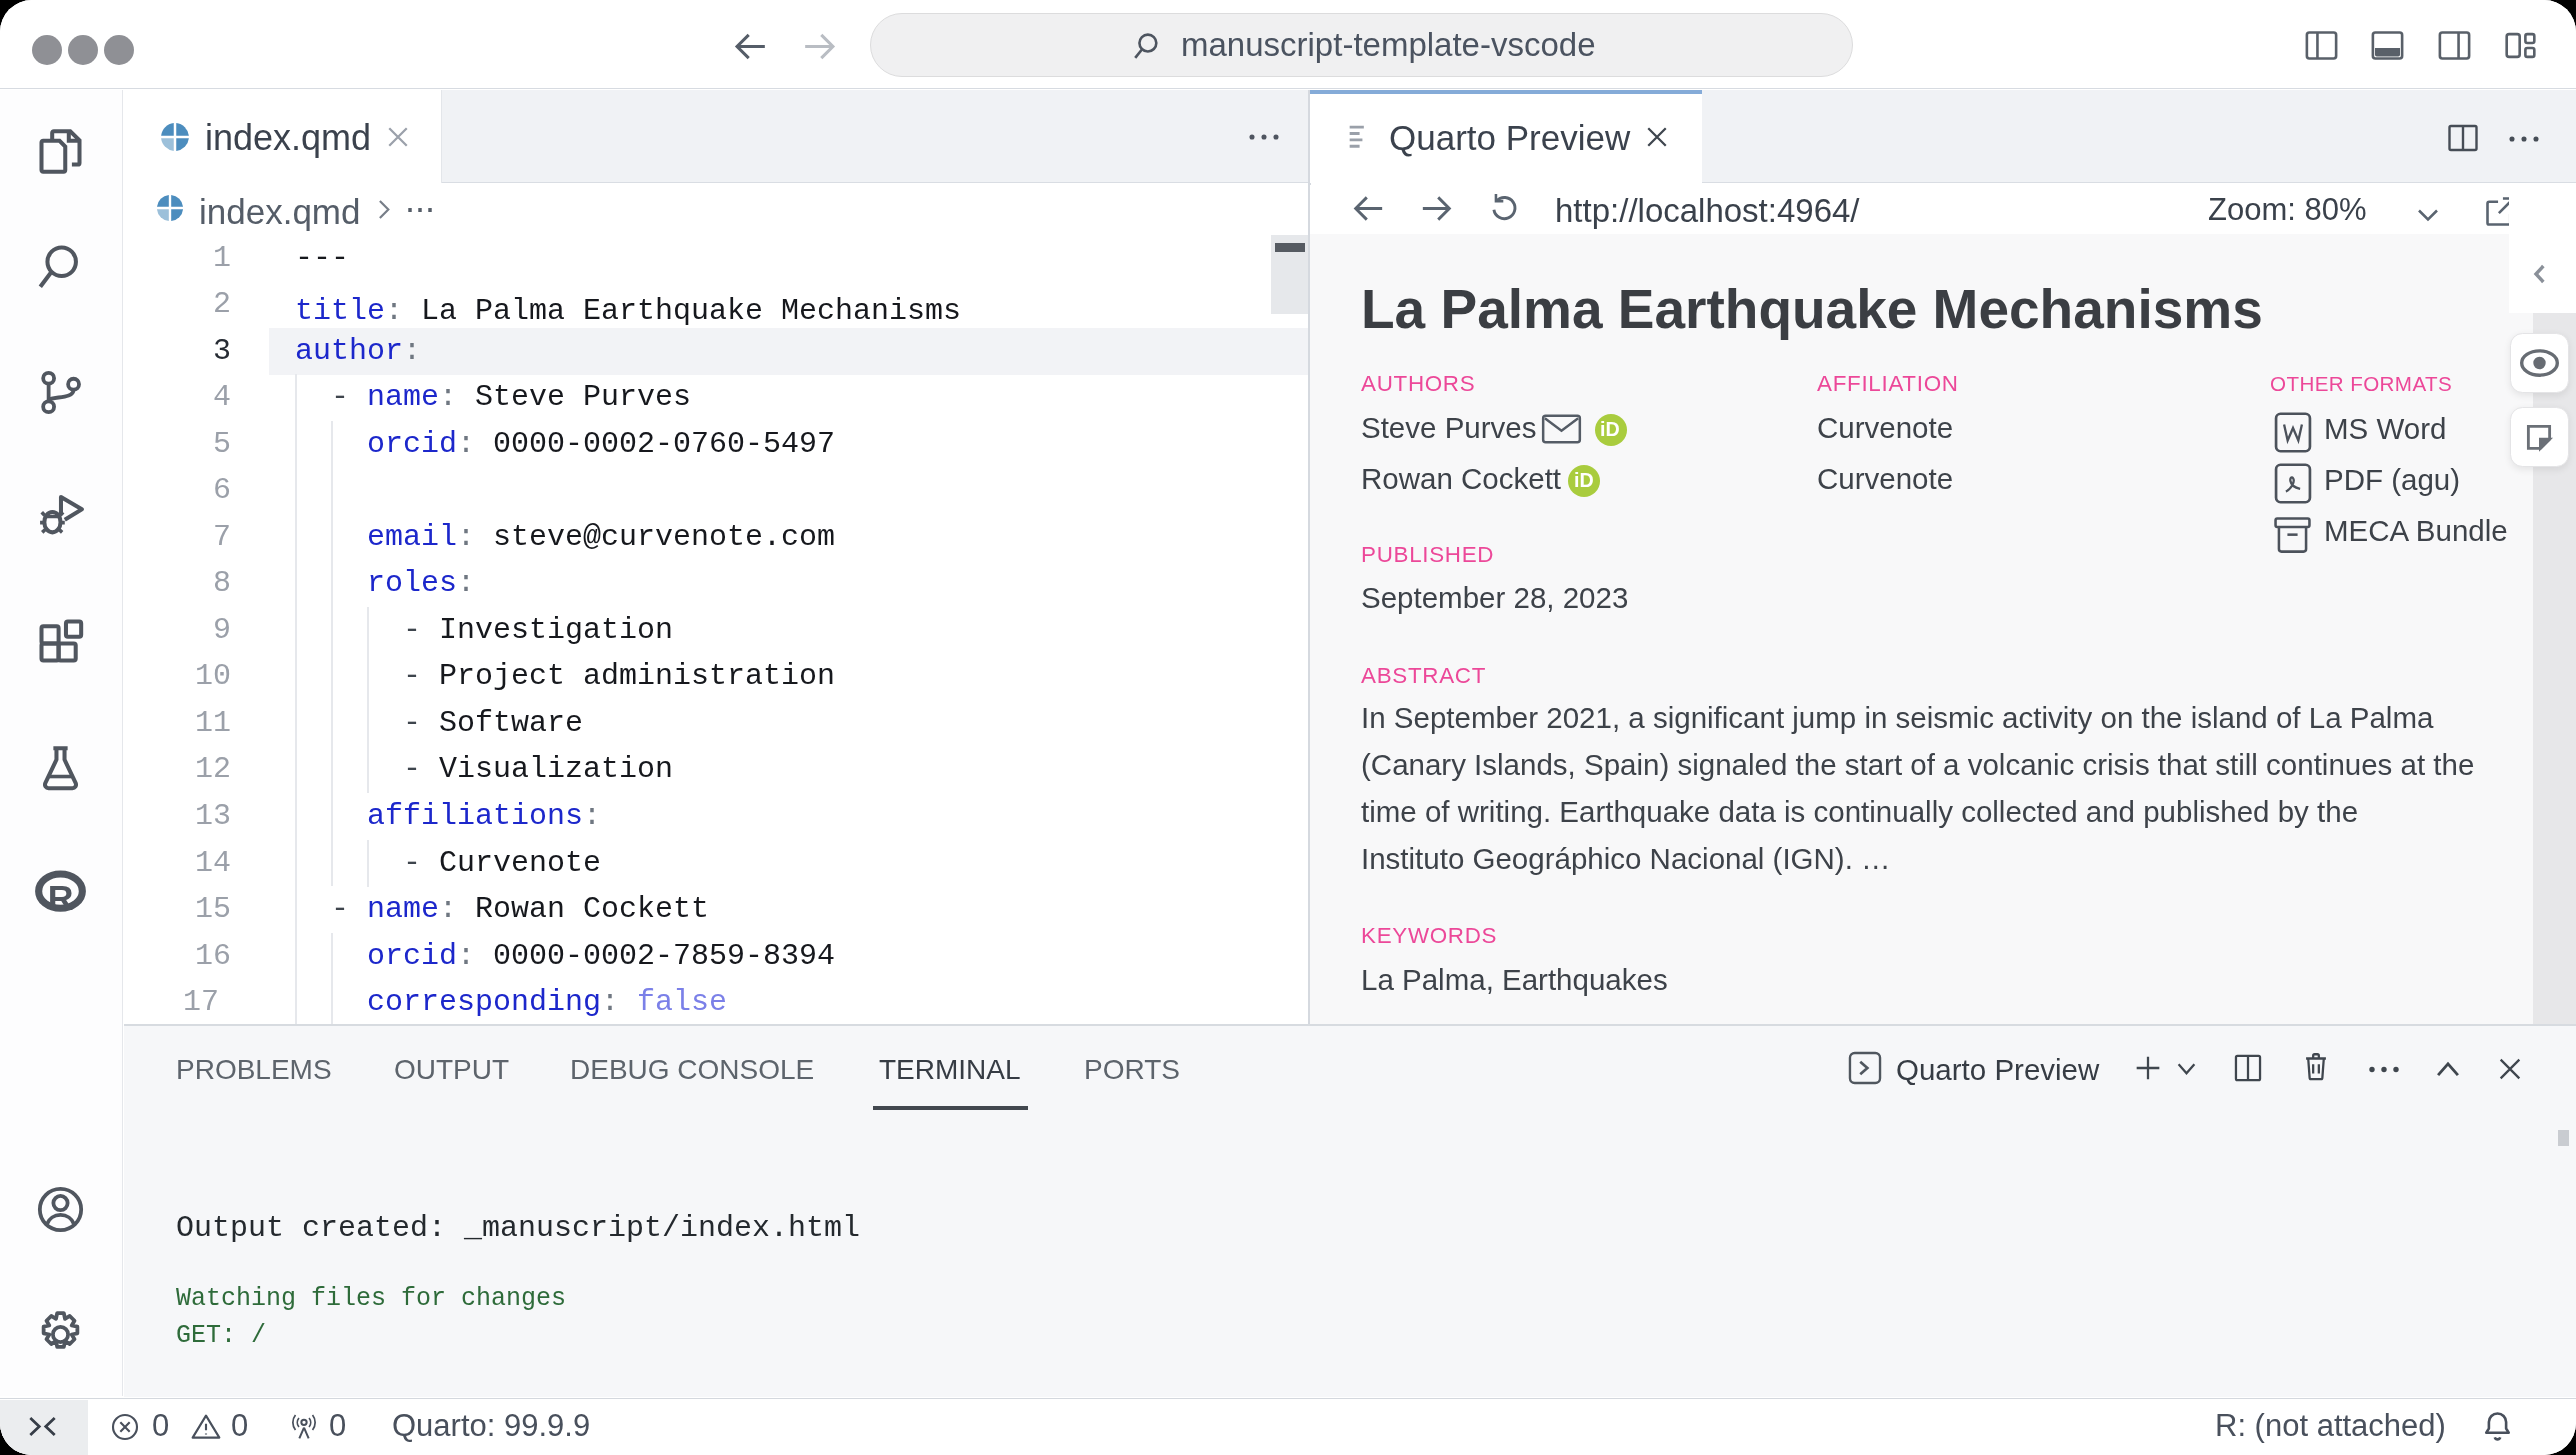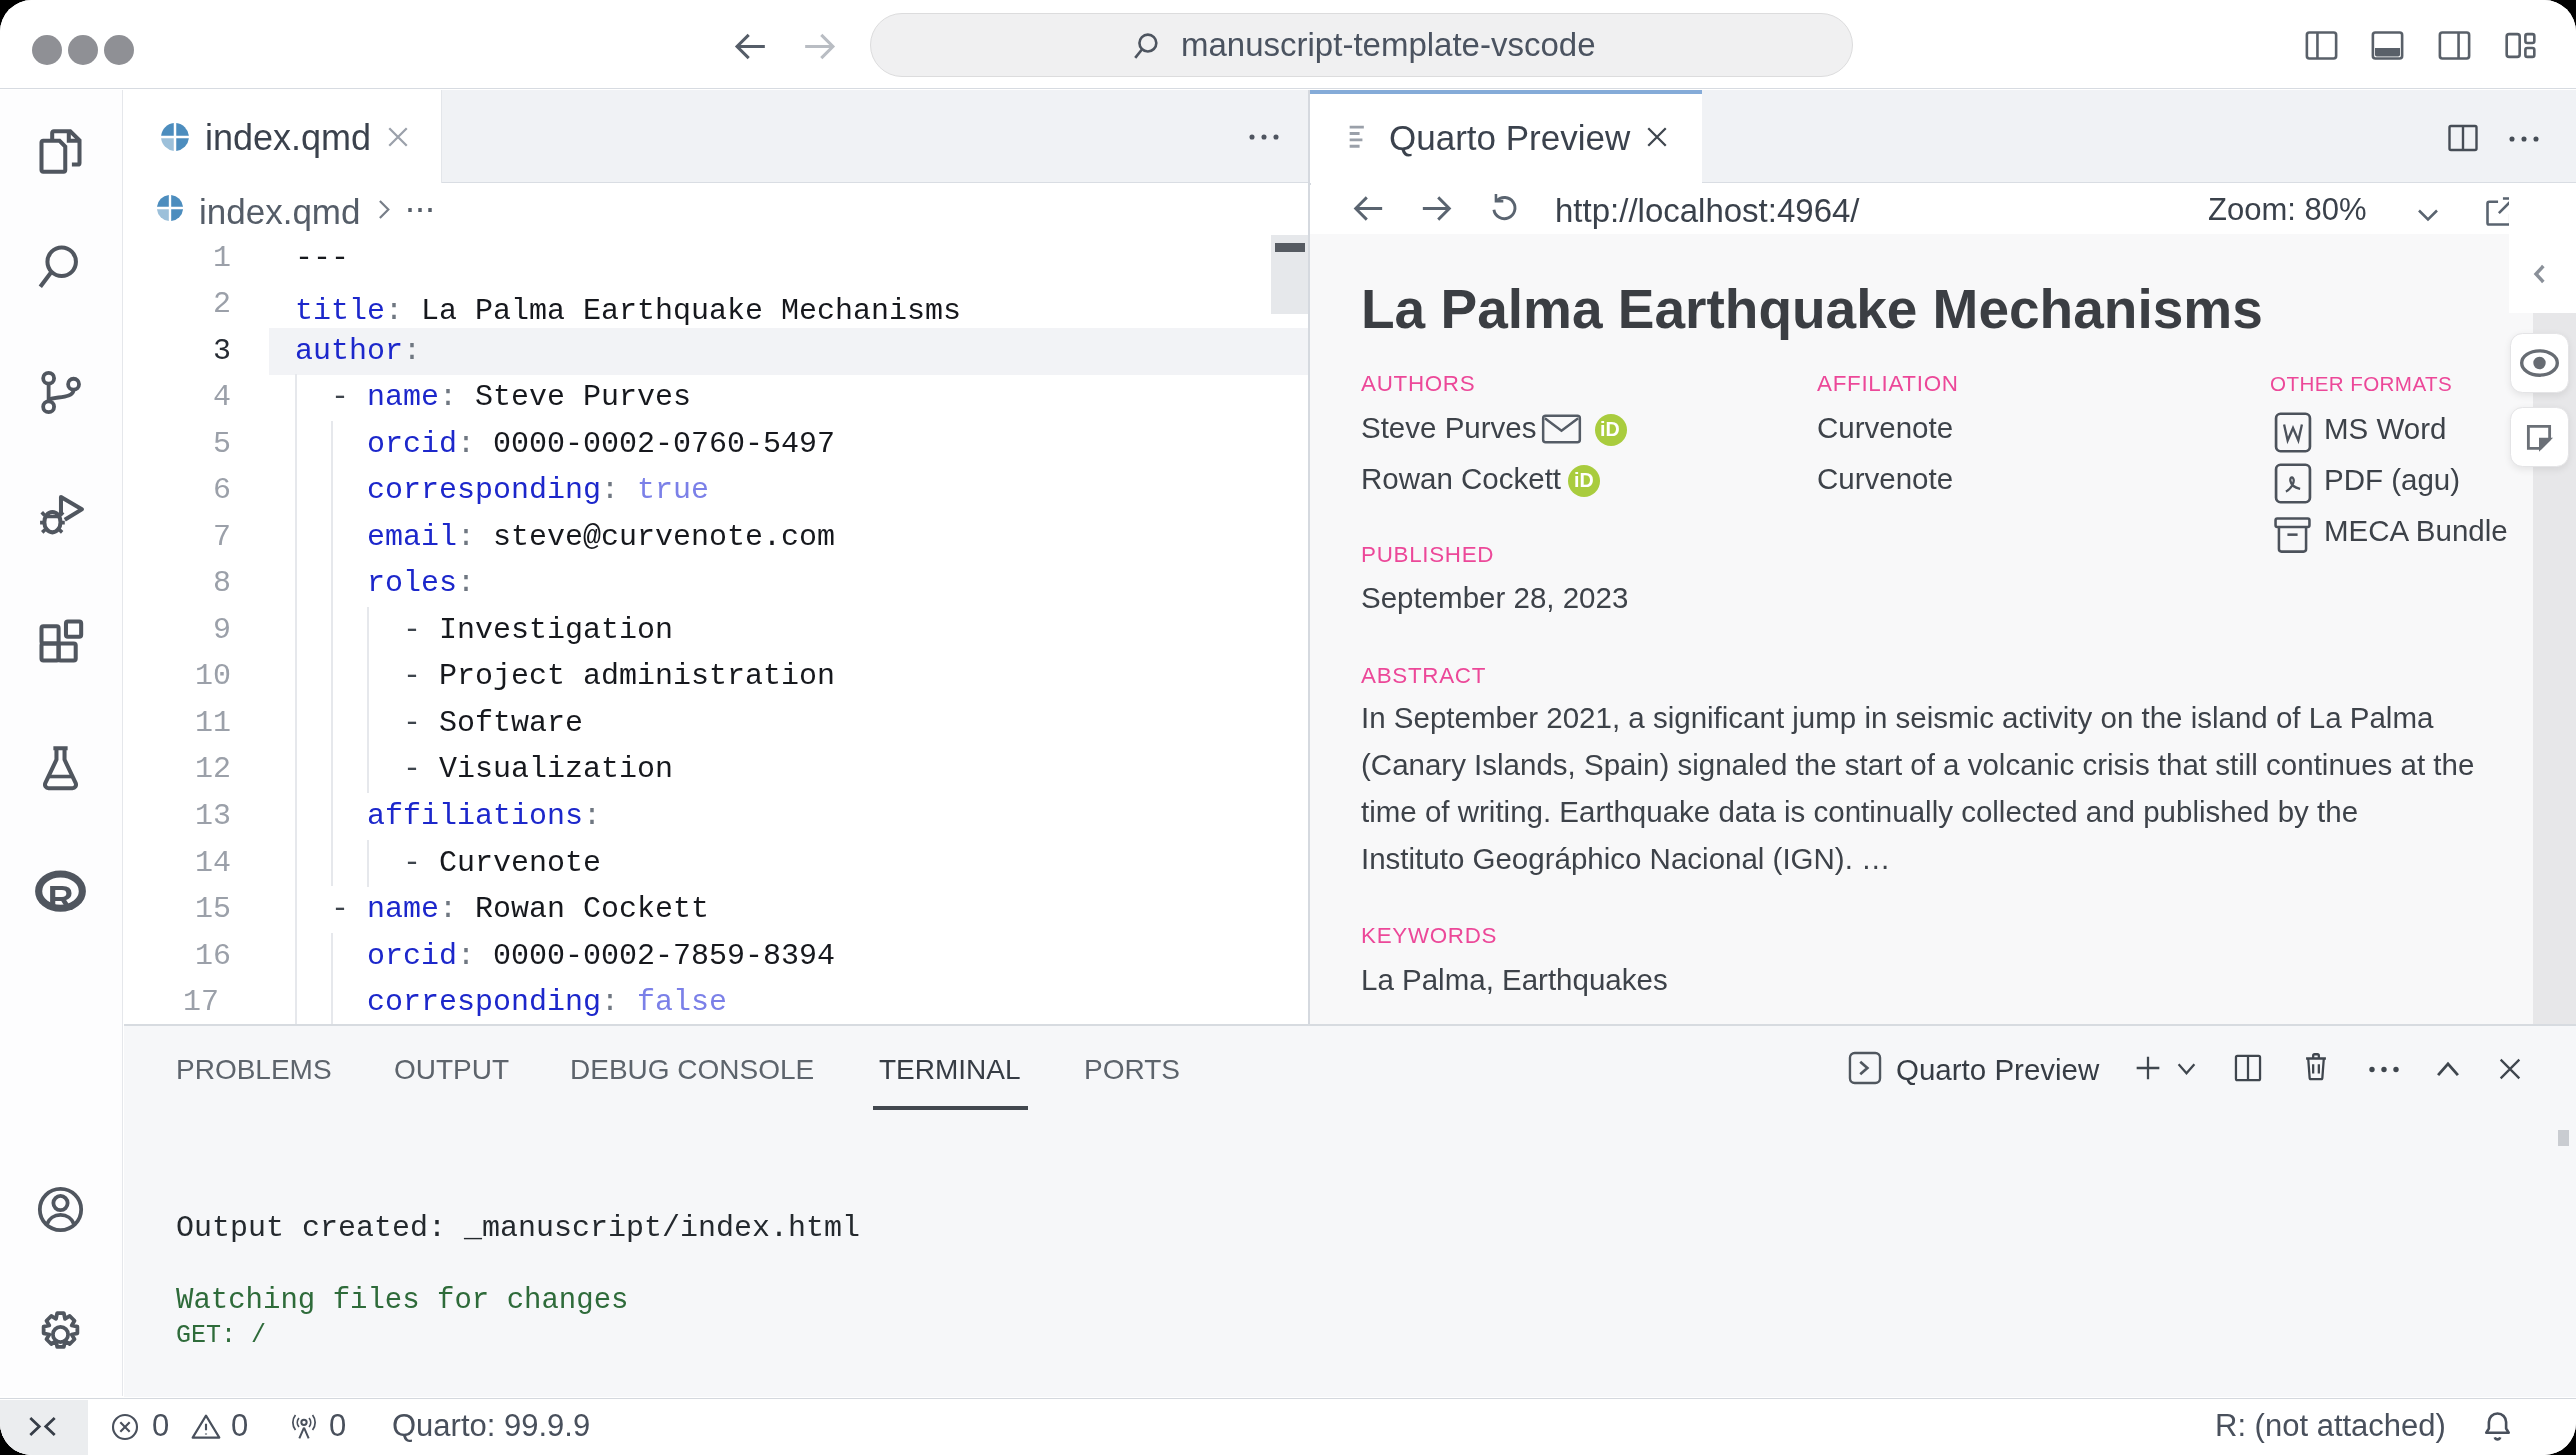--- a/index.html
+++ b/index.html
@@ -187,21 +187,20 @@
   <div class="ln" style="left:124px;top:840px;">14</div>
   <div class="ln" style="left:124px;top:886px;">15</div>
   <div class="ln" style="left:124px;top:933px;">16</div>
   <div class="ln" style="left:112px;top:979px;">17</div>
 
   <div class="cl" style="left:295px;top:235px;">---</div>
   <div class="cl" style="left:295px;top:288px;"><span class="k">title</span><span class="p">:</span> La Palma Earthquake Mechanisms</div>
   <div class="cl" style="left:295px;top:328px;"><span class="k">author</span><span class="p">:</span></div>
   <div class="cl" style="left:295px;top:374px;">  <span class="d">-</span> <span class="k">name</span><span class="p">:</span> Steve Purves</div>
   <div class="cl" style="left:295px;top:421px;">    <span class="k">orcid</span><span class="p">:</span> 0000-0002-0760-5497</div>
-  <div class="cl" style="left:295px;top:467px;">    <span class="k">corresponding</span><span class="p">:</span> <span class="b">true</span></div>
   <div class="cl" style="left:295px;top:514px;">    <span class="k">email</span><span class="p">:</span> steve@curvenote.com</div>
   <div class="cl" style="left:295px;top:560px;">    <span class="k">roles</span><span class="p">:</span></div>
   <div class="cl" style="left:295px;top:607px;">      <span class="d">-</span> Investigation</div>
   <div class="cl" style="left:295px;top:653px;">      <span class="d">-</span> Project administration</div>
   <div class="cl" style="left:295px;top:700px;">      <span class="d">-</span> Software</div>
   <div class="cl" style="left:295px;top:746px;">      <span class="d">-</span> Visualization</div>
   <div class="cl" style="left:295px;top:793px;">    <span class="k">affiliations</span><span class="p">:</span></div>
   <div class="cl" style="left:295px;top:840px;">      <span class="d">-</span> Curvenote</div>
   <div class="cl" style="left:295px;top:886px;">  <span class="d">-</span> <span class="k">name</span><span class="p">:</span> Rowan Cockett</div>
   <div class="cl" style="left:295px;top:933px;">    <span class="k">orcid</span><span class="p">:</span> 0000-0002-7859-8394</div>
@@ -345,21 +344,21 @@
       <circle cx="20" cy="9" r="1.8"></circle>
     </svg>
   <svg class="abs" style="left:2431px;top:1056px;" width="34" height="27" viewBox="0 0 24 18" fill="none" stroke="#3f464e" stroke-width="2">
       <path d="m5 13 7-8 7 8"></path>
     </svg>
   <svg class="abs" style="left:2494px;top:1053px;" width="32" height="32" viewBox="0 0 24 24" fill="none" stroke="#3f464e" stroke-width="1.7">
       <path d="m5 5 14 14M19 5 5 19"></path>
     </svg>
 
   <div class="term" style="left:176px;top:1211px;">Output created: _manuscript/index.html</div>
-  <div class="term" style="left:176px;top:1284px;font-size:29px;color:#2e6b3a;">Watching files for changes</div>
+  <div class="term" style="left:176px;top:1284px;font-size:25px;color:#2e6b3a;">Watching files for changes</div>
   <div class="term" style="left:176px;top:1321px;font-size:25px;color:#2e6b3a;">GET: /</div>
   <div class="abs" style="left:2558px;top:1130px;width:10.7px;height:16px;background:#c9ccd1;"></div>
 
   <div id="status" class="abs"></div>
   <div class="abs" style="left:0;top:1400px;width:88px;height:55px;background:#ebedef;"></div>
   <svg class="abs" style="left:23px;top:1407px;" width="39" height="39" viewBox="0 0 24 24" fill="none" stroke="#363d47" stroke-width="1.7">
       <path d="m4.5 6.8 5.5 5.2-5.5 5.2M19.5 6.8 14 12l5.5 5.2"></path>
     </svg>
   <svg class="abs" style="left:109px;top:1411px;" width="32" height="32" viewBox="0 0 24 24" fill="none" stroke="#49505c" stroke-width="1.6">
       <circle cx="12" cy="12" r="9"></circle>

